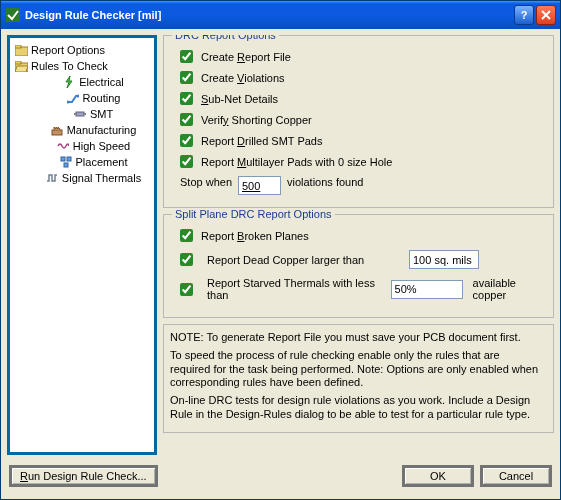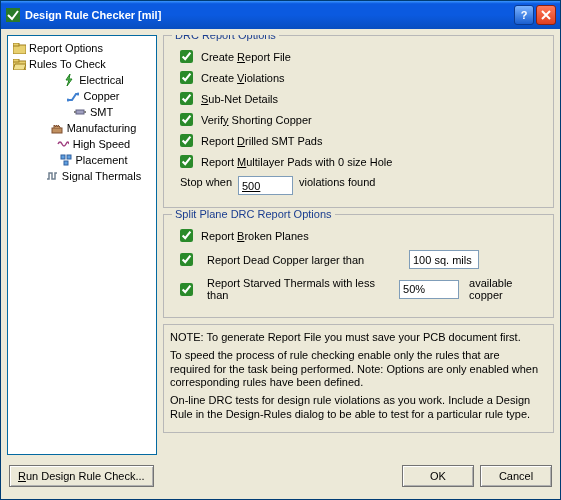--- a/index.html
+++ b/index.html
@@ -6,38 +6,38 @@
 body { margin: 0; padding: 0; width: 561px; height: 500px; background: #ece9d8; overflow: hidden; }
 .window { width: 561px; height: 500px; border: 1px solid #003c74; background: #ece9d8; display: flex; flex-direction: column; }
 .titlebar { height: 28px; background: linear-gradient(to bottom, #3a95ff 0%, #0b5ae0 10%, #0b5ae0 50%, #084ec0 100%); display: flex; align-items: center; padding: 0 4px; color: white; font-weight: bold; font-size: 12px; }
 .titlebar .icon { width: 16px; height: 16px; margin-right: 4px; display: inline-flex; align-items: center; justify-content: center; }
 .titlebar .spacer { flex: 1; }
 .titlebar .btn { width: 20px; height: 20px; margin-left: 2px; display: inline-flex; align-items: center; justify-content: center; border-radius: 3px; }
 .titlebar .help-btn { background: linear-gradient(to bottom, #7ab3ff, #1a5fd0); border: 1px solid #0a3a90; color: white; font-weight: bold; }
 .titlebar .close-btn { background: linear-gradient(to bottom, #ff7a5a, #e04020); border: 1px solid #8a2010; color: white; font-weight: bold; }
 .content { flex: 1; padding: 6px; display: flex; flex-direction: column; gap: 6px; overflow: hidden; }
 .main-row { flex: 1; display: flex; gap: 6px; overflow: hidden; }
-.tree-pane { width: 150px; border: 1px solid #0369a1; background: white; padding: 4px 2px; overflow: auto; }
+.tree-pane { width: 150px; border: 3px solid #0369a1; background: white; padding: 4px 2px; overflow: auto; }
 .tree-node { display: flex; align-items: center; height: 16px; padding-left: 2px; cursor: default; white-space: nowrap; }
 .tree-node.child { padding-left: 22px; justify-content: center; }
 .tree-icon { width: 14px; height: 14px; margin-right: 3px; display: inline-flex; align-items: center; justify-content: center; flex-shrink: 0; }
 .right-pane { flex: 1; display: flex; flex-direction: column; gap: 6px; overflow: auto; }
 .groupbox { border: 1px solid #b8b8b8; border-radius: 0; padding: 10px 8px 8px 8px; position: relative; }
 .groupbox .legend { position: absolute; top: -7px; left: 8px; background: #ece9d8; padding: 0 3px; color: #1a3d8f; }
 .chk-row { display: flex; align-items: center; margin: 4px 0 8px 8px; gap: 4px; }
 .chk-row input[type=checkbox] { width: 13px; height: 13px; margin: 0 4px 0 0; accent-color: #2a8a2a; }
 .chk-label { color: #000; }
 .chk-label .ul { text-decoration: underline; }
 .inline-row { display: flex; align-items: flex-start; margin: 4px 0 4px 8px; gap: 6px; }
 .txt-input { border: 1px solid #7f9db9; background: white; height: 19px; padding: 1px 3px; font-size: 11px; }
 .note-box { border: 1px solid #b8b8b8; padding: 6px; font-size: 11px; line-height: 1.25; color: #000; }
 .note-box p { margin: 0 8px 4px 0; }
 .footer { height: 32px; display: flex; align-items: center; padding: 0 2px 2px 2px; gap: 6px; }
 .footer .spacer { flex: 1; }
-.btn-classic { border: 1px solid #737373; background: #ece9d8; height: 22px; padding: 0 12px; font-size: 11px; cursor: pointer; box-shadow: inset 1px 1px 0 #fff, inset -1px -1px 0 #b0b0b0; }
+.btn-classic { border: 3px solid #737373; background: #ece9d8; height: 22px; padding: 0 12px; font-size: 11px; cursor: pointer; box-shadow: inset 1px 1px 0 #fff, inset -1px -1px 0 #b0b0b0; }
 .btn-classic.primary { min-width: 130px; text-align: left; padding: 0 8px; }
 .btn-classic.std { min-width: 72px; padding-left: 12px; }
 </style>
 </head>
 <body>
 
 <div class="window">
 
   <div class="titlebar">
     <span class="icon">
@@ -88,21 +88,21 @@
           <span>Electrical</span>
         </div>
         <div class="tree-node child">
           <span class="tree-icon">
               <svg width="12" height="12" viewBox="0 0 12 12">
                 <path d="M1 10 L5 10 L9 4 L11 4" stroke="#4080d0" stroke-width="2" fill="none"></path>
                 <circle cx="1" cy="10" r="1.5" fill="#4080d0"></circle>
                 <circle cx="11" cy="4" r="1.5" fill="#4080d0"></circle>
               </svg>
             </span>
-          <span>Copper</span>
+          <span>Routing</span>
         </div>
         <div class="tree-node child">
           <span class="tree-icon">
               <svg width="12" height="12" viewBox="0 0 12 12">
                 <rect x="2" y="4" width="8" height="4" fill="#a0a0c0" stroke="#606080"></rect>
                 <rect x="0" y="5" width="2" height="2" fill="#808080"></rect>
                 <rect x="10" y="5" width="2" height="2" fill="#808080"></rect>
               </svg>
             </span>
           <span>SMT</span>
@@ -174,21 +174,21 @@
               <span class="chk-label"><span>Report </span><span class="ul">D</span><span>rilled SMT Pads</span></span>
             </div>
 
           <div class="chk-row">
               <input type="checkbox" checked="" style="">
               <span class="chk-label"><span>Report </span><span class="ul">M</span><span>ultilayer Pads with 0 size Hole</span></span>
             </div>
 
           <div class="inline-row">
             <span><span>Stop wh</span><span class="ul">e</span><span>n</span></span>
-            <input type="text" class="txt-input" style="width: 55px; text-decoration: underline;" value="500">
+            <input type="text" class="txt-input" style="width: 43px; text-decoration: underline;" value="500">
             <span>violations found</span>
           </div>
         </div>
 
         <div class="groupbox">
           <span class="legend">Split Plane DRC Report Options</span>
 
           <div class="chk-row">
               <input type="checkbox" checked="" style="">
               <span class="chk-label"><span>Report </span><span class="ul">B</span><span>roken Planes</span></span>
@@ -196,21 +196,21 @@
 
           <div class="chk-row" style="gap:10px">
             <input type="checkbox" checked="" style="">
             <span class="chk-label" style="width:192px">Report Dead Copper larger than</span>
             <input type="text" class="txt-input" style="width: 70px;" value="100 sq. mils">
           </div>
 
           <div class="chk-row" style="gap:10px">
             <input type="checkbox" checked="" style="">
             <span class="chk-label" style="width:192px">Report Starved Thermals with less than</span>
-            <input type="text" class="txt-input" style="width: 60px;" value="50%">
+            <input type="text" class="txt-input" style="width: 72px;" value="50%">
             <span>available copper</span>
           </div>
         </div>
 
         <div class="note-box">
           <p>NOTE: To generate Report File you must save your PCB document first.</p>
           <p>To speed the process of rule checking enable only the rules that are required for the task being performed.  Note: Options are only enabled when corresponding rules have been defined.</p>
           <p>On-line DRC tests for design rule violations as you work. Include a Design Rule in the Design-Rules dialog to be able to test for a particular rule  type.</p>
         </div>
 

